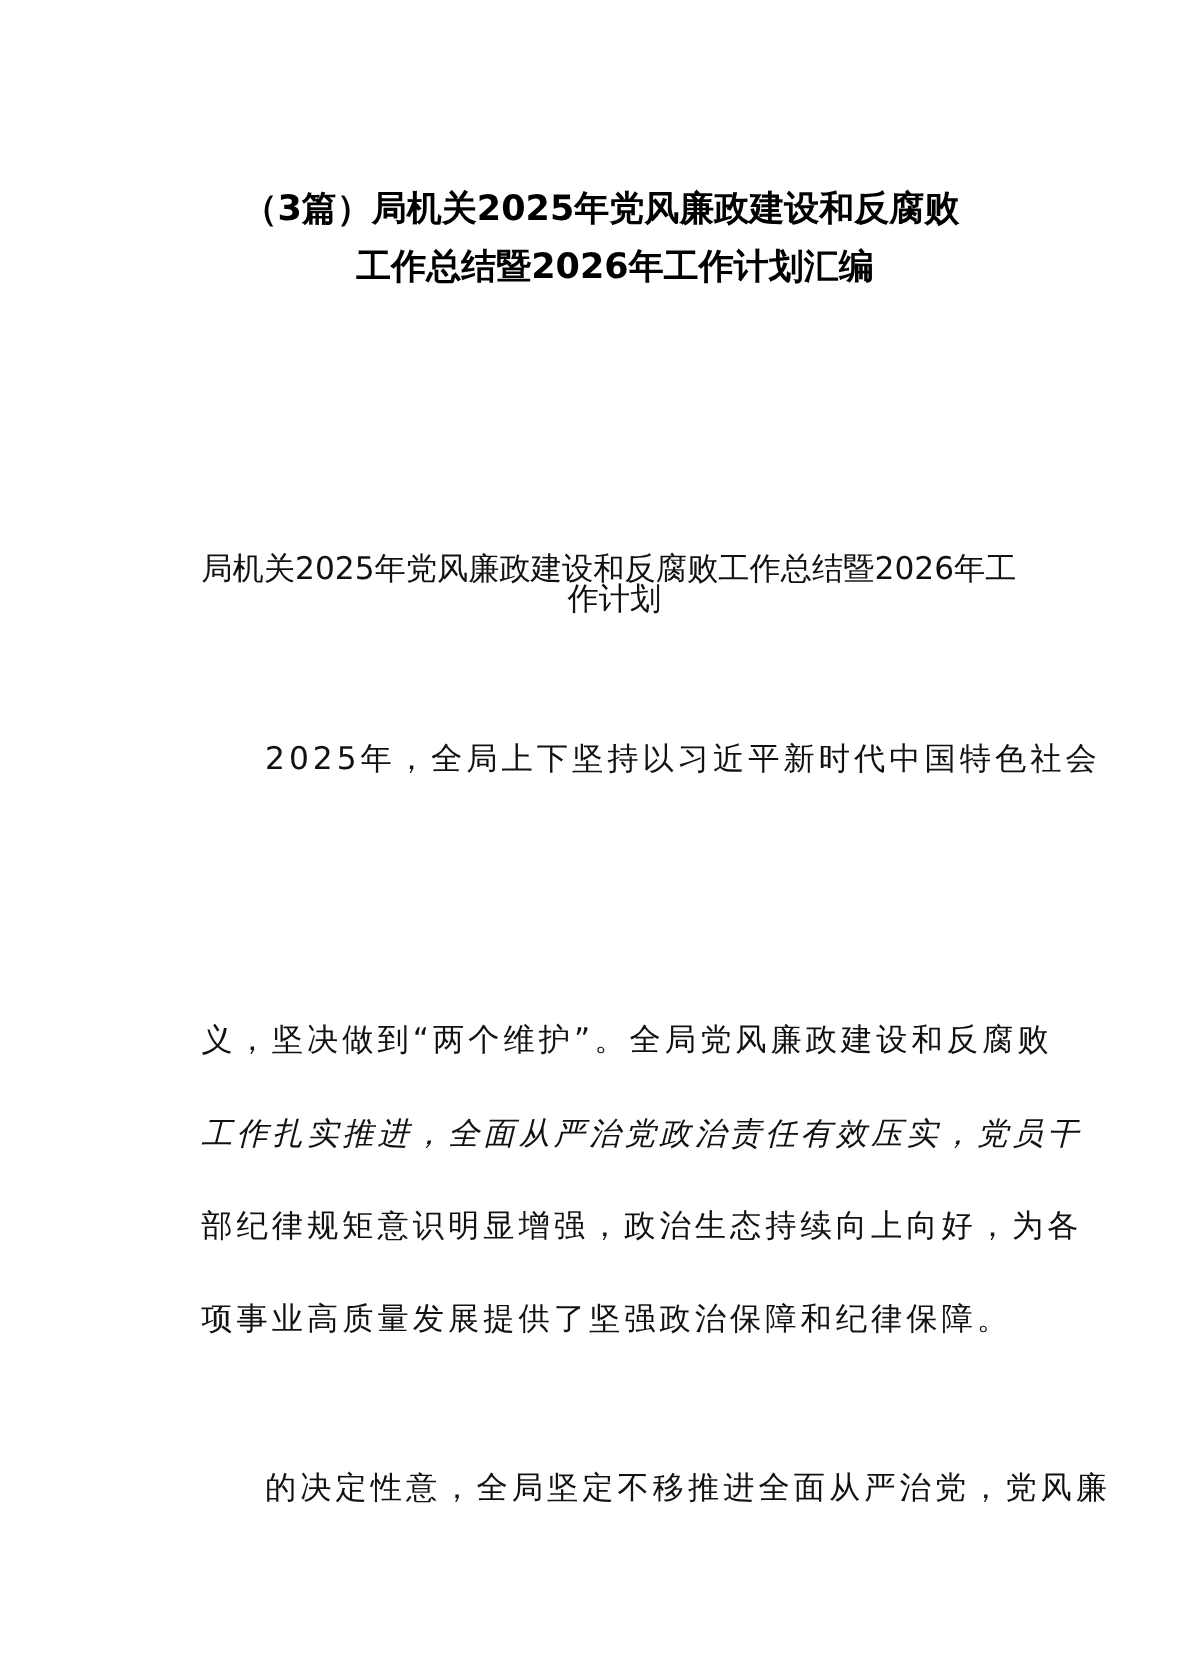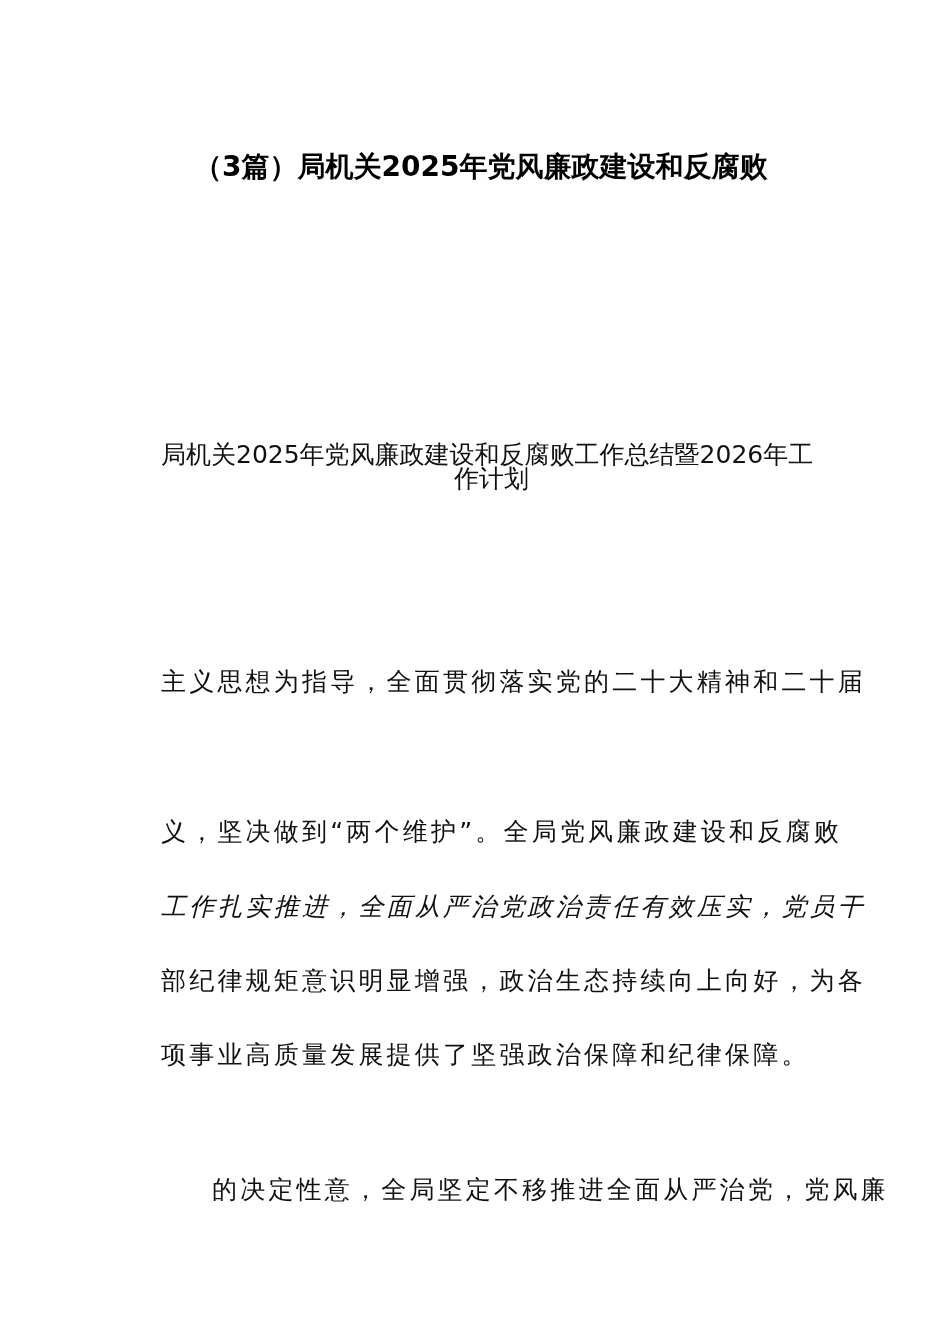--- a/index.html
+++ b/index.html
@@ -43,25 +43,26 @@
     .body-line {
       letter-spacing: 3.2px;
     }
   </style>
 </head>
 <body>
 
 <div class="page">
 
   <div class="line title" style="left:178px; top:150px;">（3篇）局机关2025年党风廉政建设和反腐败</div>
+  <div class="line title" style="left:269px; top:196px;">工作总结暨2026年工作计划汇编</div>
 
   <div class="line subtitle" style="left:145px; top:392px;margin-top:48px;">局机关2025年党风廉政建设和反腐败工作总结暨2026年工</div>
   <div class="line subtitle" style="left:438px; top:464px;">作计划</div>
 
-  <div class="line body-line" style="left:145px; top:667px;">主义思想为指导，全面贯彻落实党的二十大精神和二十届</div>
+  <div class="line body-line" style="left:196px; top:592px;">2025年，全局上下坚持以习近平新时代中国特色社会</div>
   <div class="line body-line" style="left:145px; top:817px;">义，坚决做到“两个维护”。全局党风廉政建设和反腐败</div>
   <div class="line body-line" style="left:145px; top:892px;font-style:italic;">工作扎实推进，全面从严治党政治责任有效压实，党员干</div>
   <div class="line body-line" style="left:145px; top:966px;">部纪律规矩意识明显增强，政治生态持续向上向好，为各</div>
   <div class="line body-line" style="left:145px; top:1040px;text-align:right;">项事业高质量发展提供了坚强政治保障和纪律保障。</div>
 
 
   <div class="line body-line" style="left:196px; top:1175px;">的决定性意，全局坚定不移推进全面从严治党，党风廉</div>
 
 </div>
 

